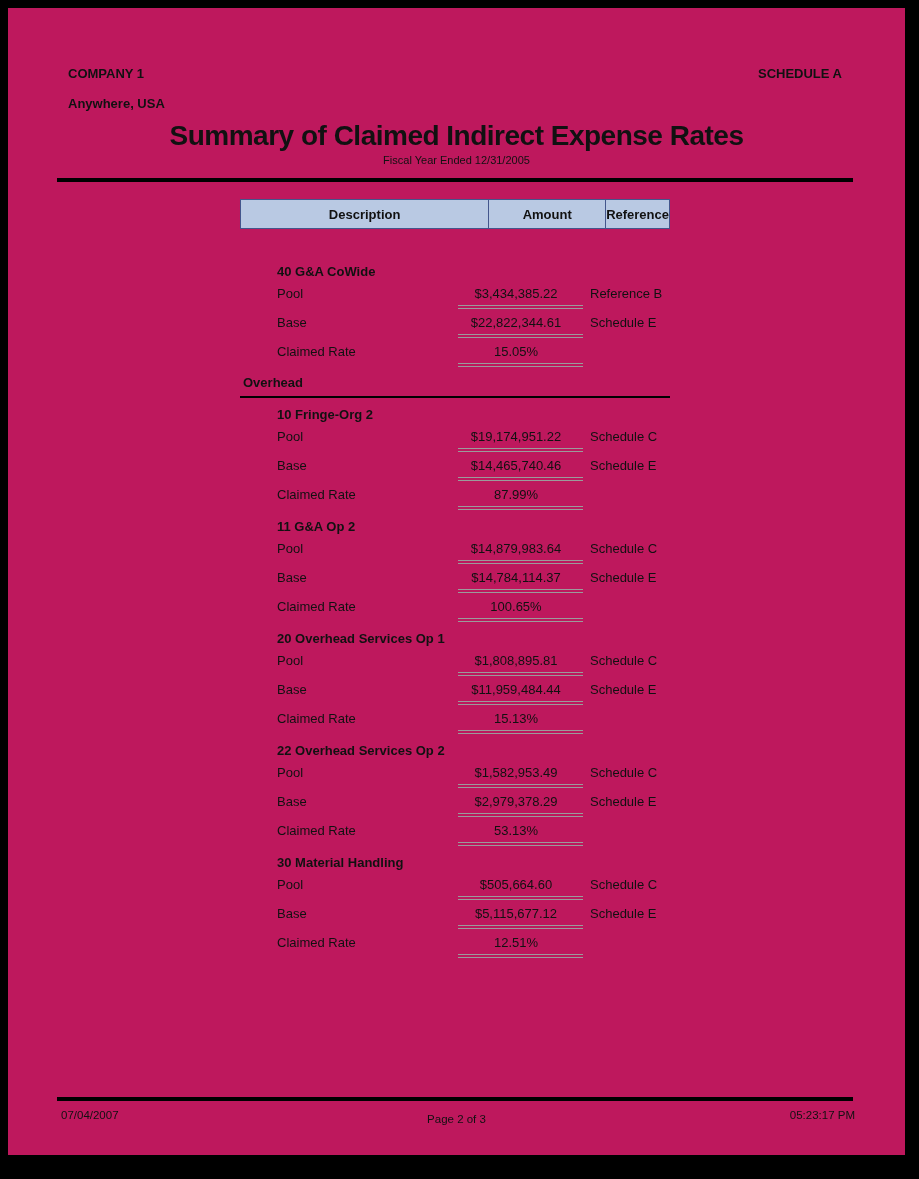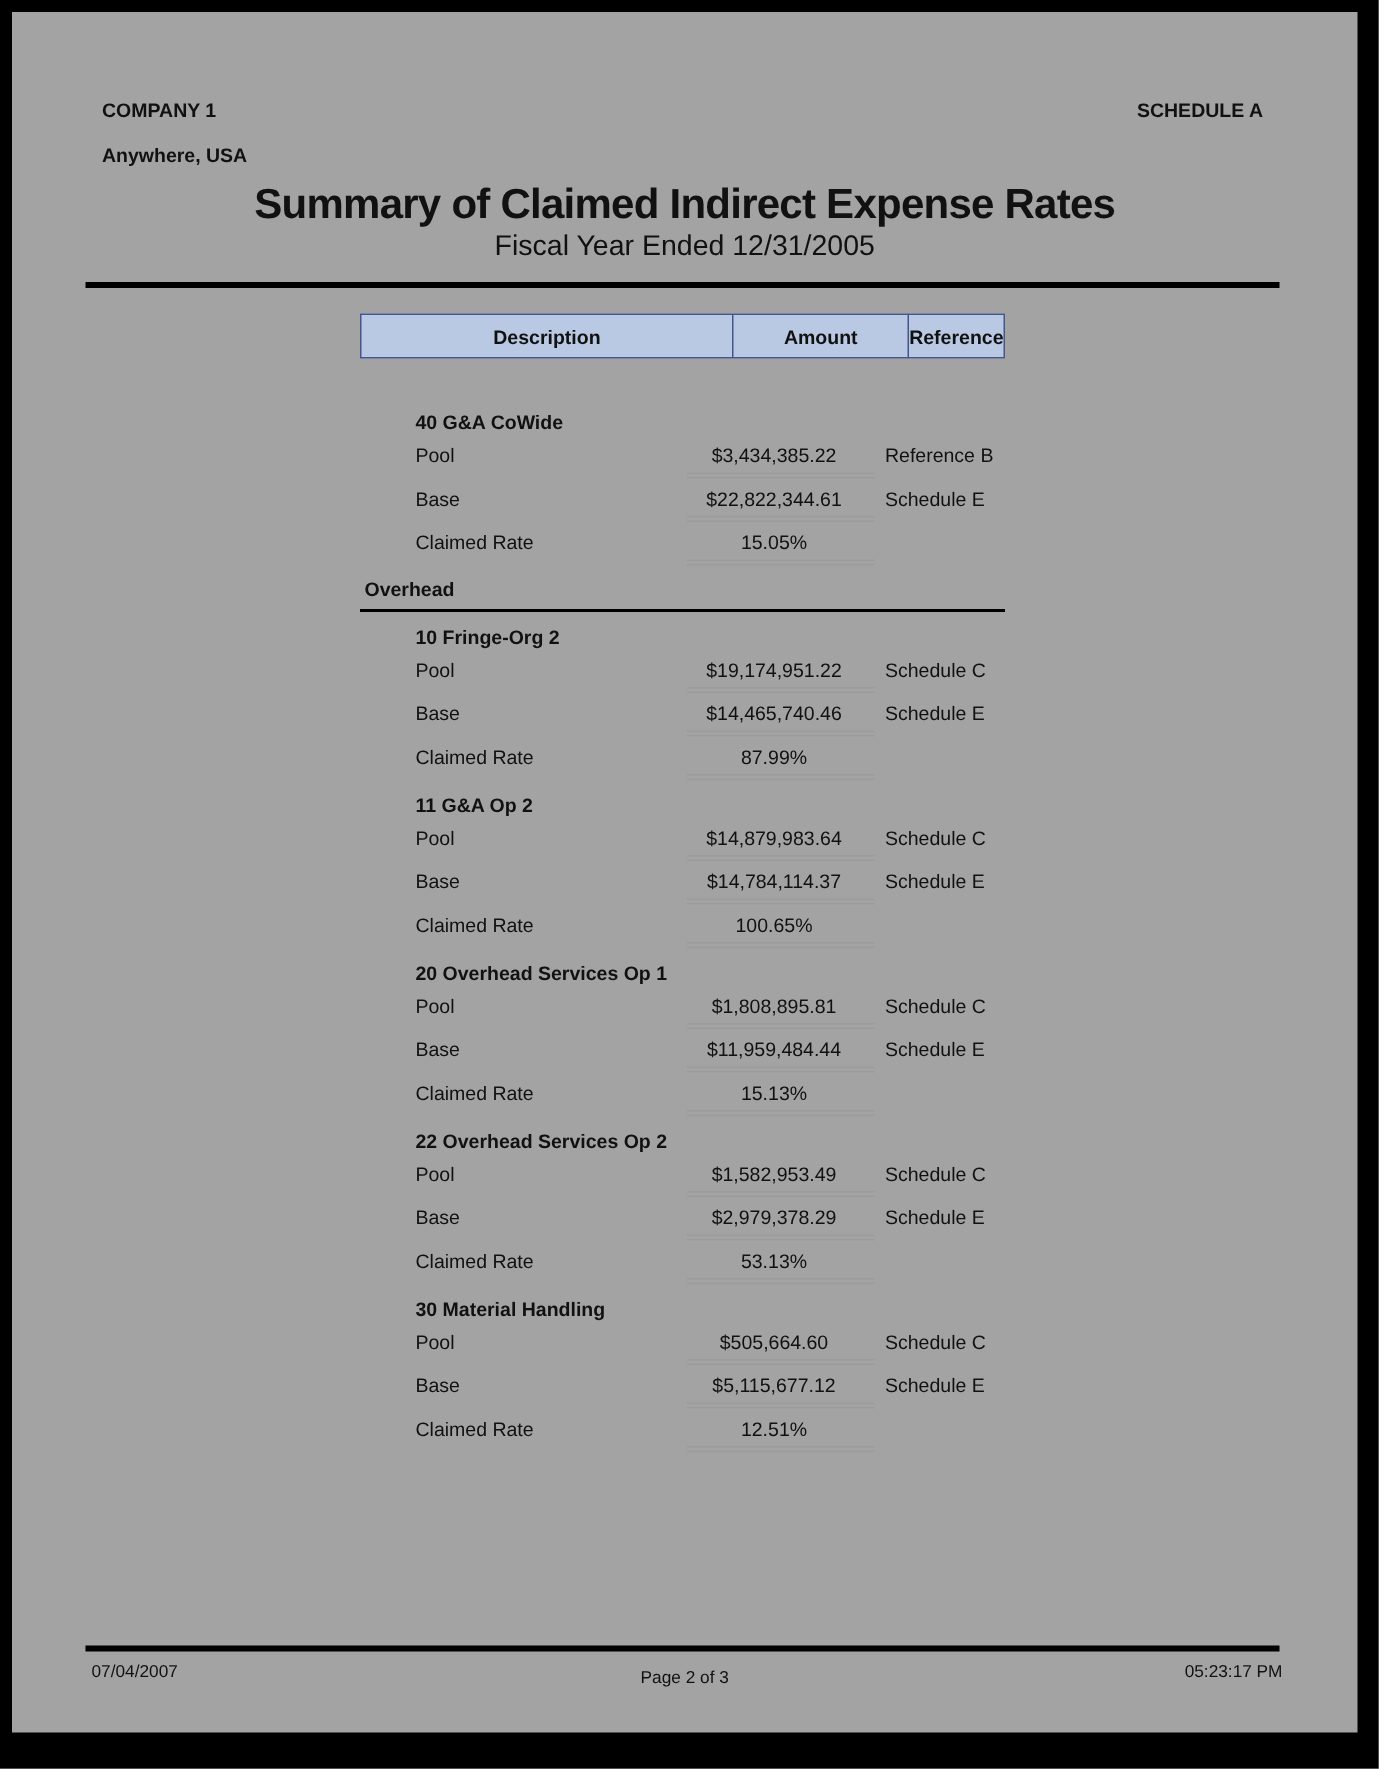--- a/index.html
+++ b/index.html
@@ -7,21 +7,21 @@
   body {
     background: #000;
     font-family: "Liberation Sans", "DejaVu Sans", sans-serif;
     color: #111;
     position: relative;
   }
   .page {
     position: absolute;
     left: 8px; top: 8px;
     width: 897px; height: 1147px;
-    background: #a3a3a3;
+    background: #be185d;
     overflow: hidden;
   }
 
   
   .doc-header { padding-top: 58px; }
   .corner-row {
     display: flex;
     justify-content: space-between;
     padding: 0 63px 0 60px;
     font-size: 13px;
@@ -34,21 +34,21 @@
   }
   .doc-title {
     text-align: center;
     font-size: 28px;
     font-weight: bold;
     margin-top: 9px;
     letter-spacing: -0.5px;
   }
   .doc-subtitle {
     text-align: center;
-    font-size: 19px;
+    font-size: 11px;
     margin-top: 2px;
   }
   .rule {
     height: 4px;
     background: #000;
     margin: 12px 52px 0 49px;
   }
 
   
   .report {

